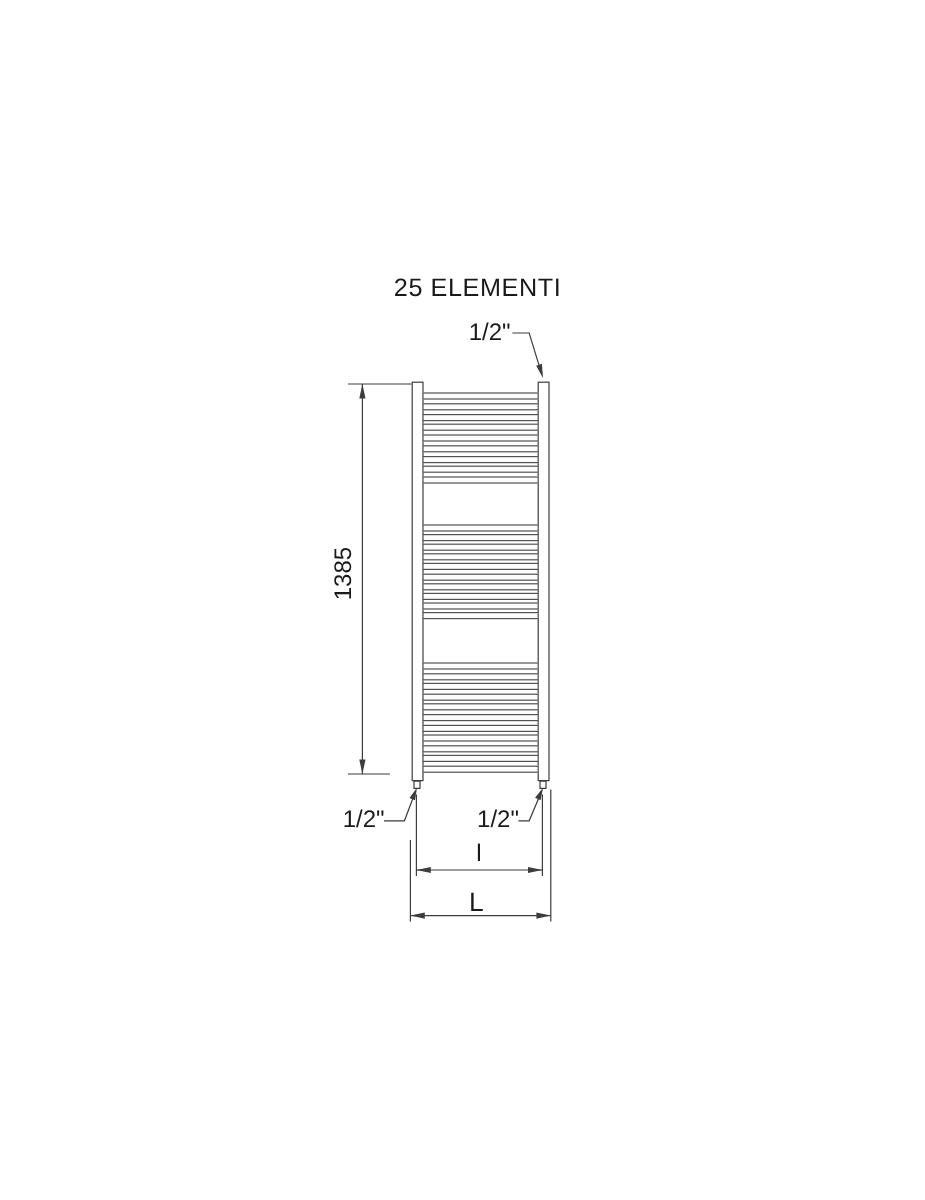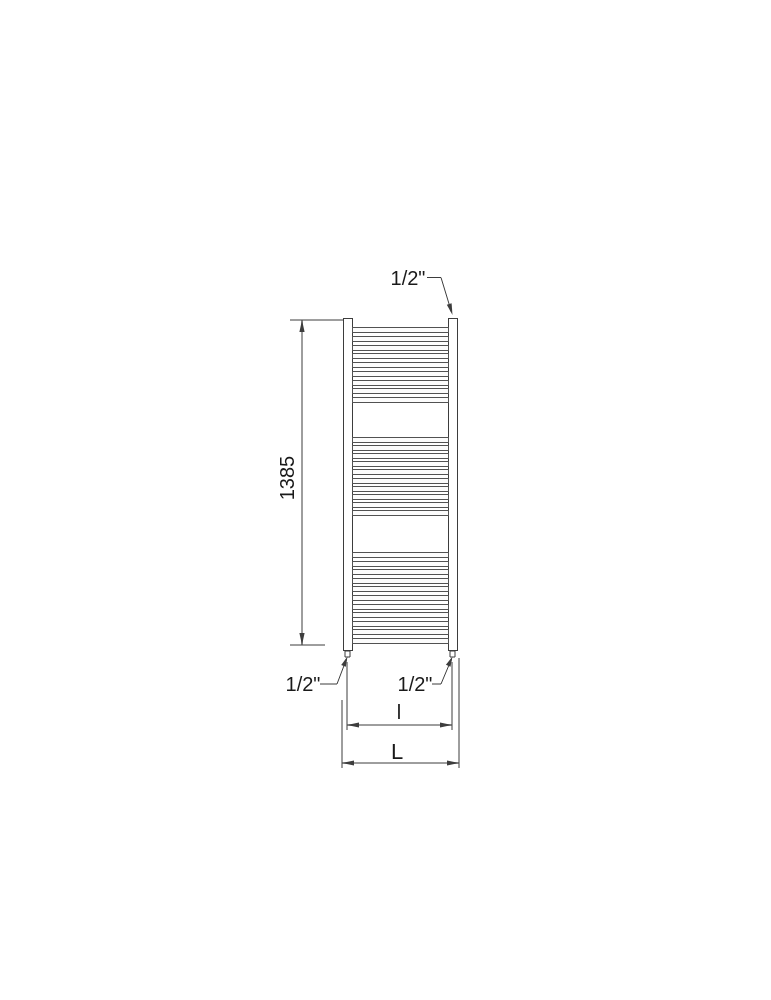--- a/index.html
+++ b/index.html
@@ -76,20 +76,21 @@
   .lbl.blconn{left:303px;top:684px;}
   .lbl.brconn{left:415px;top:684px;}
   .lbl.innerw{left:399px;top:712px;}
   .lbl.outerw{left:397px;top:752px;font-size:22px;}
 </style>
 </head>
 <body>
 
 <div class="canvas">
 
+  <div class="title">25 ELEMENTI</div>
 
   <div>
     <div class="collector left"></div>
     <div class="collector right"></div>
     <div class="rung-group g1">
         <div class="rung"></div>
         <div class="rung"></div>
         <div class="rung"></div>
         <div class="rung"></div>
         <div class="rung"></div>

